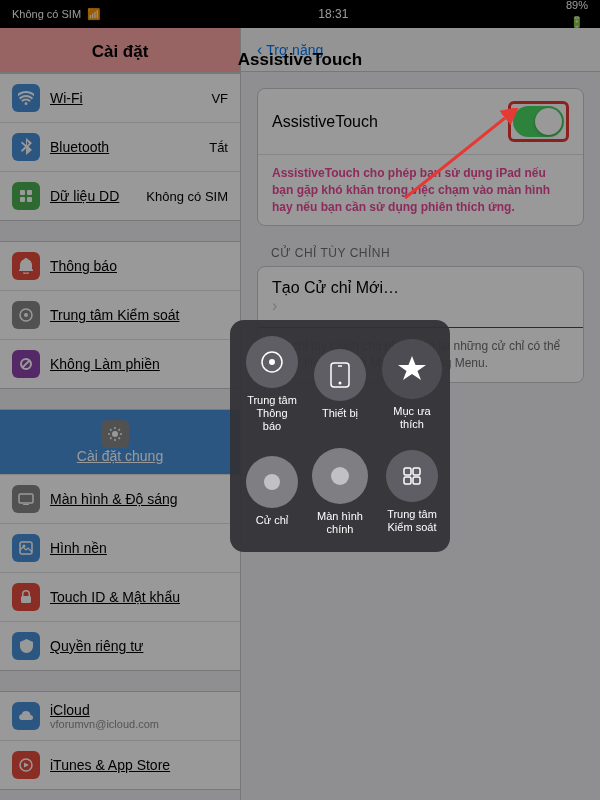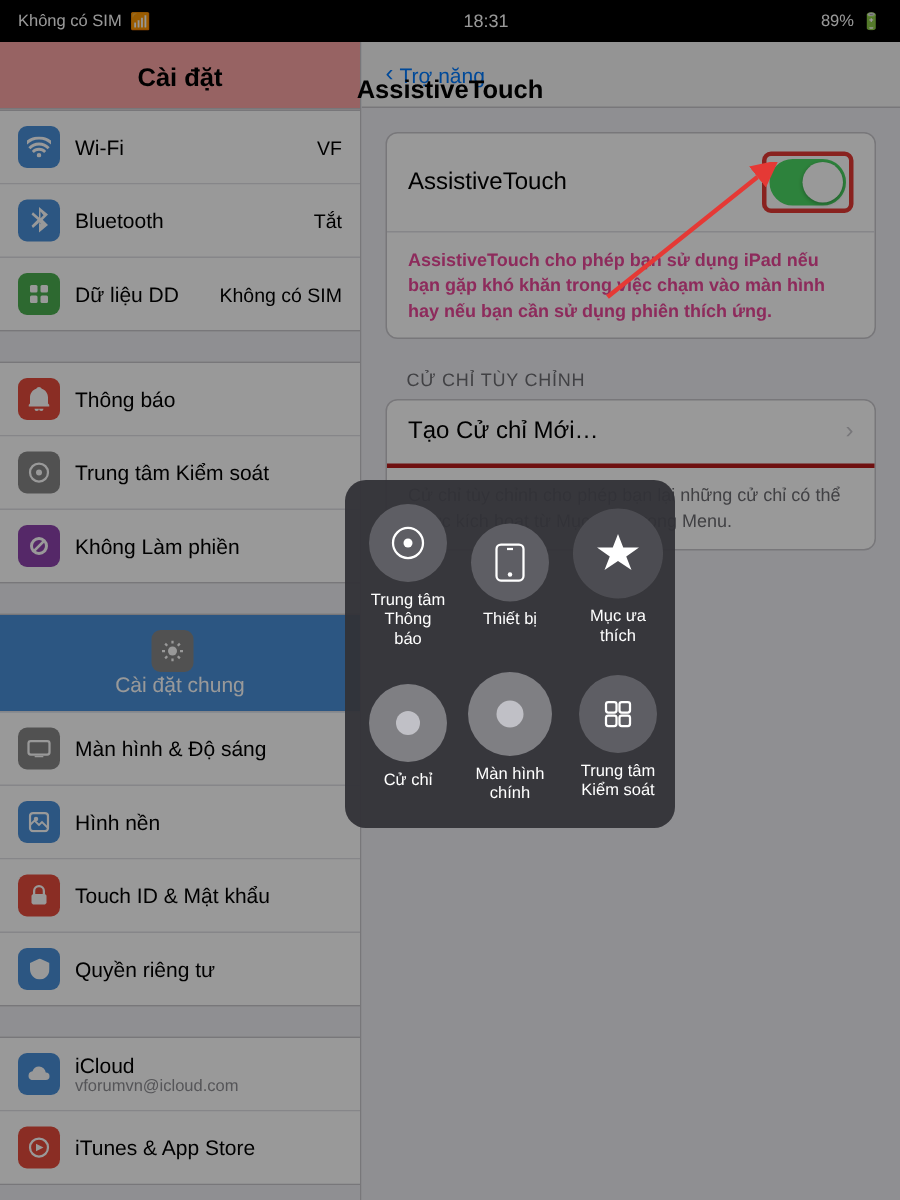--- a/index.html
+++ b/index.html
@@ -6,21 +6,21 @@
     body { width: 600px; height: 800px; overflow: hidden; font-family: -apple-system, 'Helvetica Neue', Arial, sans-serif; background: #efeff4; }
 
     
     .status-bar {
       width: 600px; height: 28px; background: #000; display: flex;
       align-items: center; justify-content: space-between; padding: 0 12px;
       color: #fff; font-size: 11px;
     }
     .status-left { display: flex; align-items: center; gap: 6px; }
     .status-center { font-size: 12px; font-weight: 500; }
-    .status-right { display: flex; align-items: center; gap: 5px; font-size: 11px; }
+    .status-right { display: flex; align-items: center; gap: 5px; font-size: 11px; flex-direction: column; }
 
     
     .main-layout { display: flex; height: 772px; }
 
     
     .sidebar {
       width: 241px; background: #efeff4; overflow-y: auto; border-right: 1px solid #c8c7cc;
     }
 
     .sidebar-header {
@@ -50,21 +50,21 @@
     .icon-dnd { background: #8e44ad; }
     .icon-general { background: #888; }
     .icon-display { background: #888; }
     .icon-wallpaper { background: #4a90d9; }
     .icon-sound { background: #e74c3c; }
     .icon-touch { background: #e74c3c; }
     .icon-privacy { background: #4a90d9; }
     .icon-icloud { background: #4a90d9; }
     .icon-itunes { background: #e74c3c; }
 
-    .sidebar-item-label { font-size: 14px; color: #000; flex: 1; }
+    .sidebar-item-label { font-size: 14px; color: #000; flex: 1; text-decoration: underline; }
     .sidebar-item-value { font-size: 13px; color: #000000; }
 
     
     .content-panel { flex: 1; background: #efeff4; overflow-y: auto; }
 
     .content-header {
       background: #f7f7f7; padding: 0 16px; height: 44px; display: flex;
       align-items: center; border-bottom: 1px solid #c8c7cc;
     }
     .back-button { display: flex; align-items: center; color: #007aff; font-size: 14px; margin-right: auto; }
@@ -93,21 +93,21 @@
       border: 3px solid #e53935; border-radius: 6px; padding: 2px;
       display: inline-flex;
     }
 
     .at-description { padding: 10px 14px; font-size: 12px; color: #ec4899; line-height: 1.4; font-weight: bold; }
 
     
     .section-header { font-size: 12px; color: #6d6d72; padding: 8px 14px 6px; text-transform: uppercase; letter-spacing: 0.5px; }
     .gesture-section { background: #fff; border-radius: 8px; border: 1px solid #c8c7cc; margin-bottom: 8px; }
     .gesture-row {
-      display: flex; align-items: flex-start; padding: 12px 14px; border-bottom: 3px solid #b91c1c;
+      display: flex; align-items: flex-start; padding: 12px 14px; border-bottom: 1px solid #b91c1c; flex-direction: column;
     }
     .gesture-row:last-child { border-bottom: none; }
     .gesture-label { flex: 1; font-size: 16px; color: #000; }
     .gesture-chevron { color: #c8c7cc; font-size: 16px; }
     .gesture-desc { padding: 10px 14px; font-size: 12px; color: #6d6d72; line-height: 1.4; }
 
     
     .overlay {
       position: fixed; top: 0; left: 0; right: 0; bottom: 0;
       background: rgba(0,0,0,0.4); z-index: 100; display: flex; align-items: center; justify-content: center;

